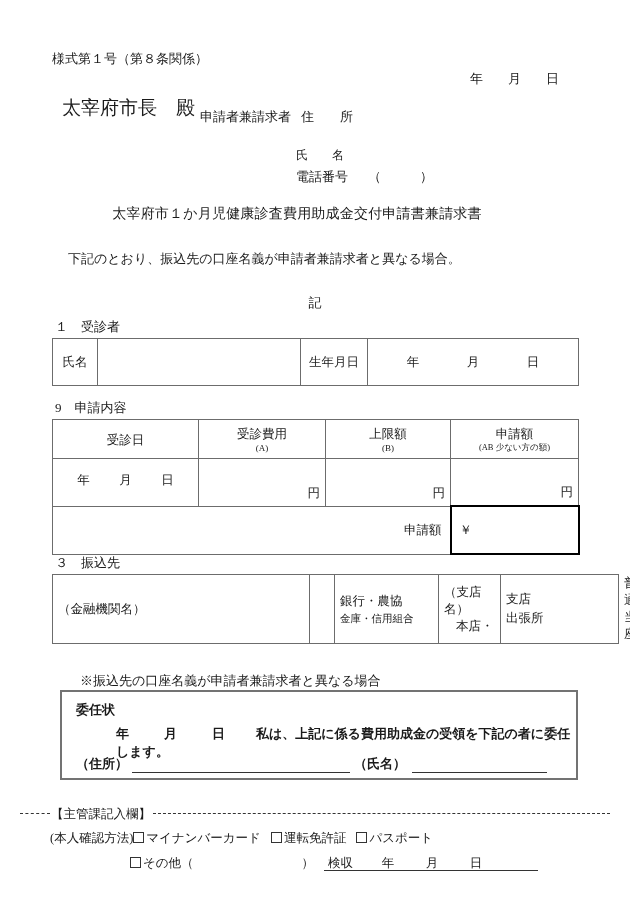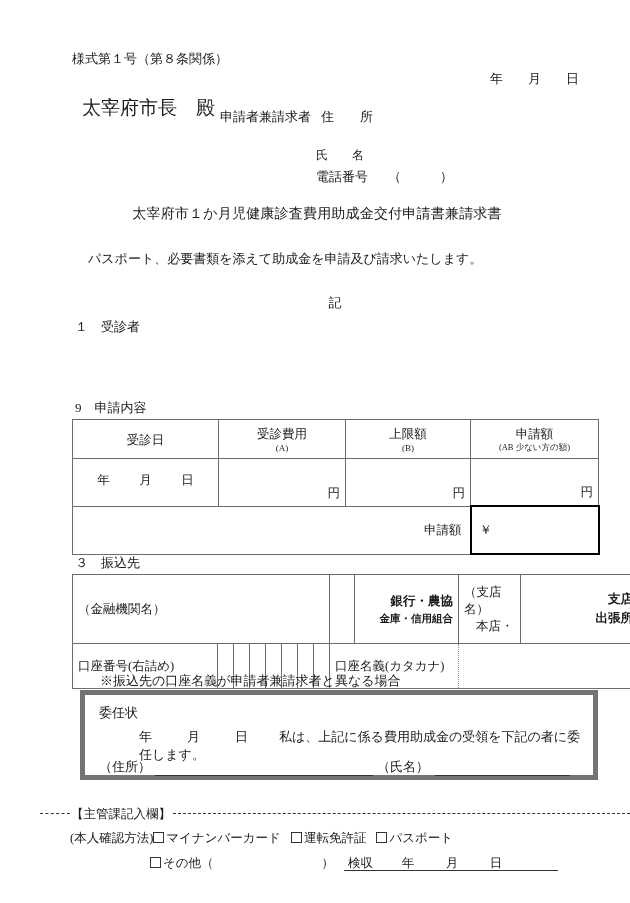--- a/index.html
+++ b/index.html
@@ -12,21 +12,20 @@
     height: 903px;
     position: relative;
     font-family: "Liberation Serif", "DejaVu Serif", serif;
     color: #1a1a1a;
     font-size: 12.5px;
     overflow: hidden;
   }
   .page {
     position: absolute;
     inset: 0;
-    margin-left: 20px;
   }
   .abs { position: absolute; white-space: nowrap; }
 
   
   .form-no { left: 52px; top: 50px; font-size: 13px; }
   .date-line { left: 470px; top: 70px; font-size: 13px; letter-spacing: 0; }
   .date-line span { display: inline-block; }
   .sp-y { width: 38px; }
   .sp-m { width: 38px; }
 
@@ -88,29 +87,30 @@
   #tbl-bank { left: 52px; top: 574px; width: 526px; }
   #tbl-bank td { height: 44px; }
   #tbl-bank .two-line { line-height: 1.5; }
   .dot-left { border-left: 1px dotted #8a8a8a !important; }
   .acct-row td { height: 40px; }
   .kana-label { text-align: left !important; border-right: 1px dotted #8a8a8a !important; }
 
   .stack { display: flex; flex-direction: column; justify-content: center; height: 100%; }
   .stack .up { text-align: left; }
   .stack .dn { text-align: left; padding-left: 12px; }
-  .stack-c .up, .stack-c .dn { text-align: right; padding-left: 0; font-weight: bold; }
+  .stack-c .up, .stack-c .dn { text-align: left; padding-left: 0; }
 
   
   #deleg {
     position: absolute;
     left: 60px; top: 690px; width: 518px; height: 90px;
-    border: 5px solid #737373;
+    border: 2px solid #737373;
     box-sizing: border-box;
     font-size: 13px;
+    font-weight: bold;
   }
   #deleg .d-title { position: absolute; left: 14px; top: 9px; }
   #deleg .d-line { position: absolute; left: 54px; top: 33px; }
   #deleg .d-foot { position: absolute; left: 14px; top: 63px; }
   .ul { display: inline-block; border-bottom: 1px solid #333; vertical-align: bottom; height: 13px; }
   .ul-addr { width: 218px; margin: 0 4px; }
   .ul-name { width: 135px; margin-left: 6px; }
 
   
   .admin-sep { position: absolute; left: 20px; top: 806px; width: 590px; height: 14px; }
@@ -149,25 +149,43 @@
 
   <div class="abs name-row">
     <span>氏　　名</span>
   </div>
 
   <div class="abs tel-row">
     <span>電話番号</span><span class="gap-sm"></span><span class="gap-sm"></span><span>（　　　）</span>
   </div>
 
   <div class="abs doc-title">太宰府市１か月児健康診査費用助成金交付申請書兼請求書</div>
-  <div class="abs intro">パスポート、必要書類を添えて助成金を申請及び請求いたします。</div>
+  <div class="abs intro">下記のとおり、振込先の口座名義が申請者兼請求者と異なる場合。</div>
   <div class="abs ki">記</div>
 
   <div class="abs sec-label sec1">１　受診者</div>
 
+  <table class="frm" id="tbl-patient">
+    <colgroup>
+      <col style="width:45px">
+        <col style="width:203px">
+        <col style="width:67px">
+        <col style="width:211px">
+    </colgroup>
+    <tbody>
+      <tr>
+        <td>氏名</td>
+        <td></td>
+        <td>生年月日</td>
+        <td>
+          <span style="display:inline-block;width:60px;text-align:center">年</span><span style="display:inline-block;width:60px;text-align:center">月</span><span style="display:inline-block;width:60px;text-align:center">日</span>
+        </td>
+      </tr>
+    </tbody>
+  </table>
 
   <div class="abs sec-label sec2">9　申請内容</div>
 
   <table class="frm" id="tbl-claim">
     <colgroup>
       <col style="width:146px">
         <col style="width:127px">
         <col style="width:125px">
         <col style="width:128px">
     </colgroup>
@@ -241,32 +259,20 @@
           </div>
         </td>
         <td style="border-left:none" class="two-line">
           <div class="stack stack-c">
             <span class="up">支店</span>
             <span class="dn">出張所</span>
           </div>
         </td>
         <td>普通　・　当座</td>
       </tr>
-      <tr class="acct-row">
-        <td class="l">口座番号(右詰め)</td>
-        <td class="dot-left"></td>
-        <td class="dot-left"></td>
-        <td class="dot-left"></td>
-        <td class="dot-left"></td>
-        <td class="dot-left"></td>
-        <td class="dot-left"></td>
-        <td class="dot-left"></td>
-        <td colspan="2" class="kana-label">口座名義(カタカナ)</td>
-        <td colspan="3" style="border-left:none" class="l"></td>
-      </tr>
     </tbody>
   </table>
 
   <div class="abs note-diff">※振込先の口座名義が申請者兼請求者と異なる場合</div>
 
   <div id="deleg">
     <div class="d-title">委任状</div>
     <div class="d-line">
       <span style="display:inline-block;width:48px">年</span><span style="display:inline-block;width:48px">月</span><span style="display:inline-block;width:44px">日</span><span>私は、上記に係る費用助成金の受領を下記の者に委任します。</span>
     </div>

